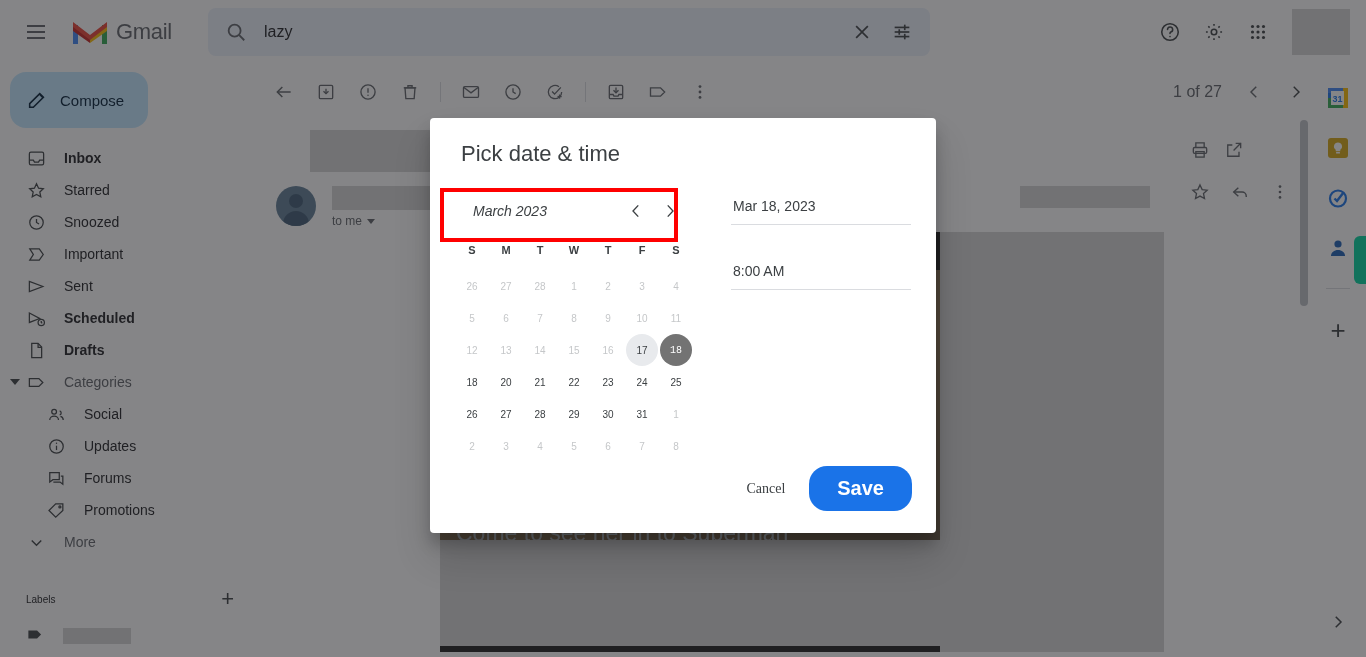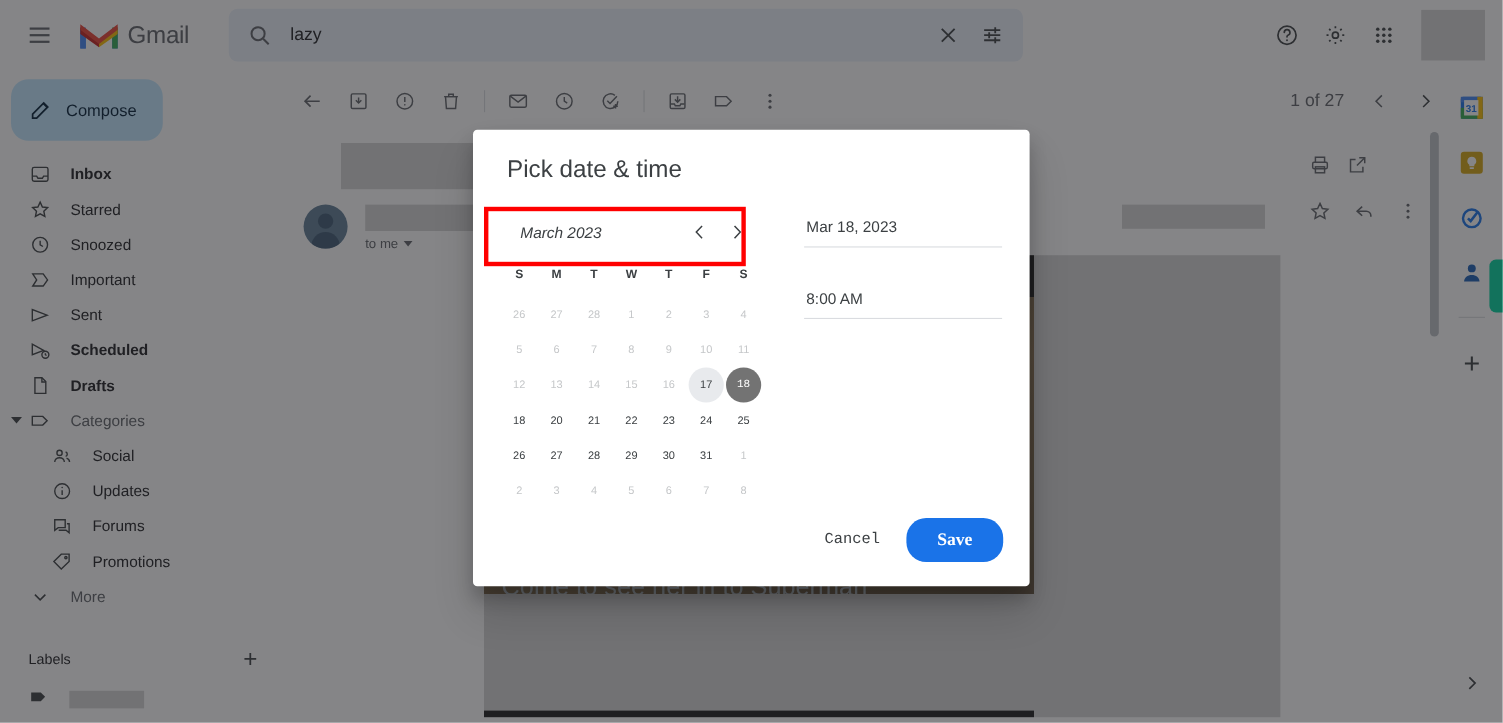--- a/index.html
+++ b/index.html
@@ -84,21 +84,21 @@
   .nav-item.sub { padding-left: 46px; }
   .nav-item .ico { width: 20px; height: 20px; flex: none; display: flex; align-items:center; justify-content:center;}
   .nav-item .lbl { white-space: nowrap; }
   .cat-caret { position: absolute; left: 10px; width: 0; height: 0;
     border-left: 5px solid transparent; border-right: 5px solid transparent;
     border-top: 6px solid #3c4043; }
   .labels-head {
     display: flex; align-items: center; justify-content: space-between;
     padding: 10px 22px 0 26px; margin-top: 20px;
   }
-  .labels-head .t { font-size: 13px; color: #202124; }
+  .labels-head .t { font-size: 10px; color: #202124; }
   .labels-head .plus { font-size: 22px; color: #3c4043; cursor: pointer; line-height: 1; }
   .label-row { height: 32px; display: flex; align-items: center; padding-left: 26px; gap: 18px; margin-top: 10px;}
   .redact { background: #d6d6d6; }
 
   
   .msg-toolbar {
     position: absolute; top: 64px; left: 256px; right: 0; height: 56px;
     display: flex; align-items: center; padding-left: 8px; gap: 2px;
   }
   .tb-sep { width: 1px; height: 20px; background: #dadce0; margin: 0 8px; }
@@ -209,26 +209,26 @@
   }
   .field + .field { margin-top: 30px; }
 
   .modal-actions {
     position: absolute; right: 24px; bottom: 22px;
     display: flex; align-items: center; gap: 10px;
   }
   .btn-cancel {
     background: transparent; border: none; font-size: 14px; color: #3c4043;
     padding: 10px 14px; cursor: pointer; border-radius: 4px;
-    font-family: Liberation Mono, monospace;
+    font-family: Liberation Serif, serif;
   }
   .btn-save {
-    background: #1a73e8; border: none; color: #ffffff; font-size: 16px;
+    background: #1a73e8; border: none; color: #ffffff; font-size: 20px;
     font-weight: bold; padding: 11px 28px; border-radius: 18px; cursor: pointer;
-    font-family: Liberation Serif, serif;
+    font-family: Liberation Sans, sans-serif;
   }
 </style>
 </head>
 <body>
 
 <div id="app">
 
   <div class="gm-header">
     <div class="hamburger">
       <span></span>

